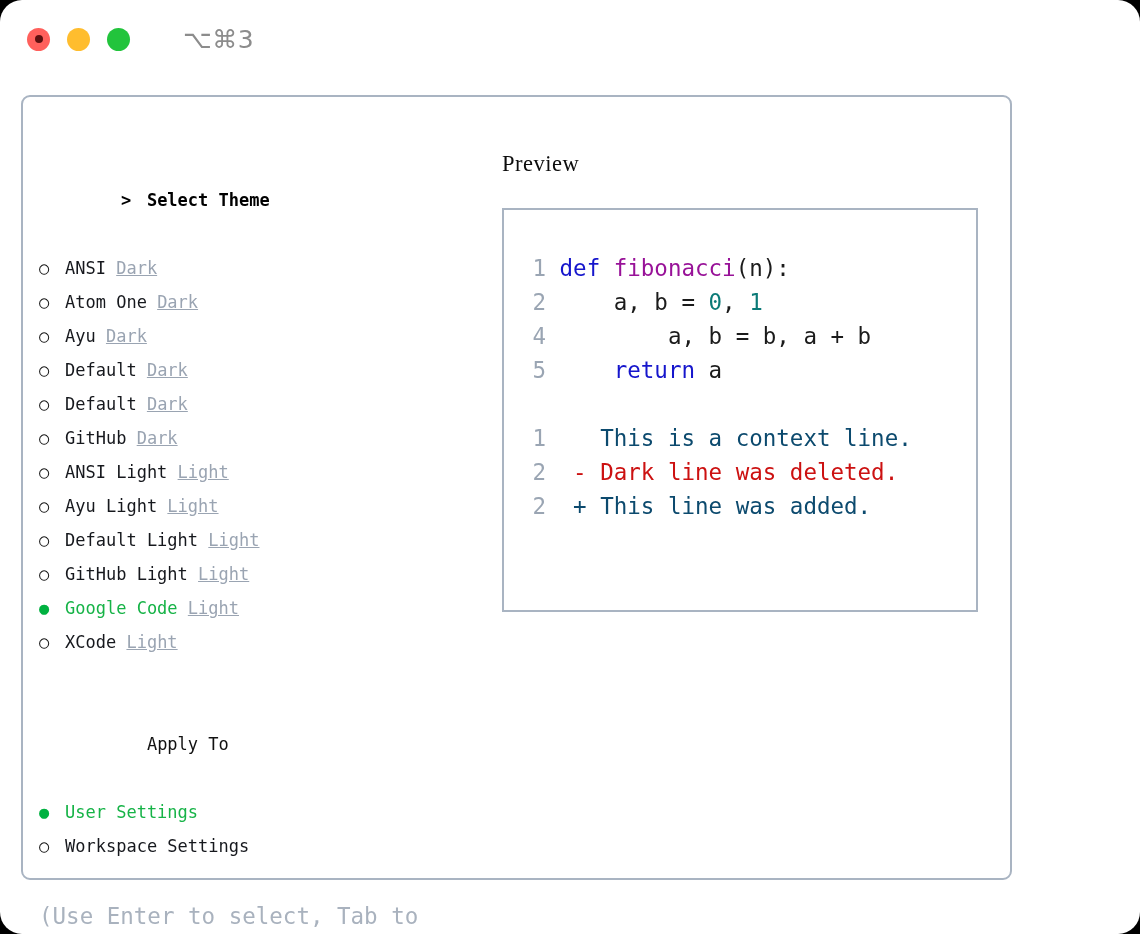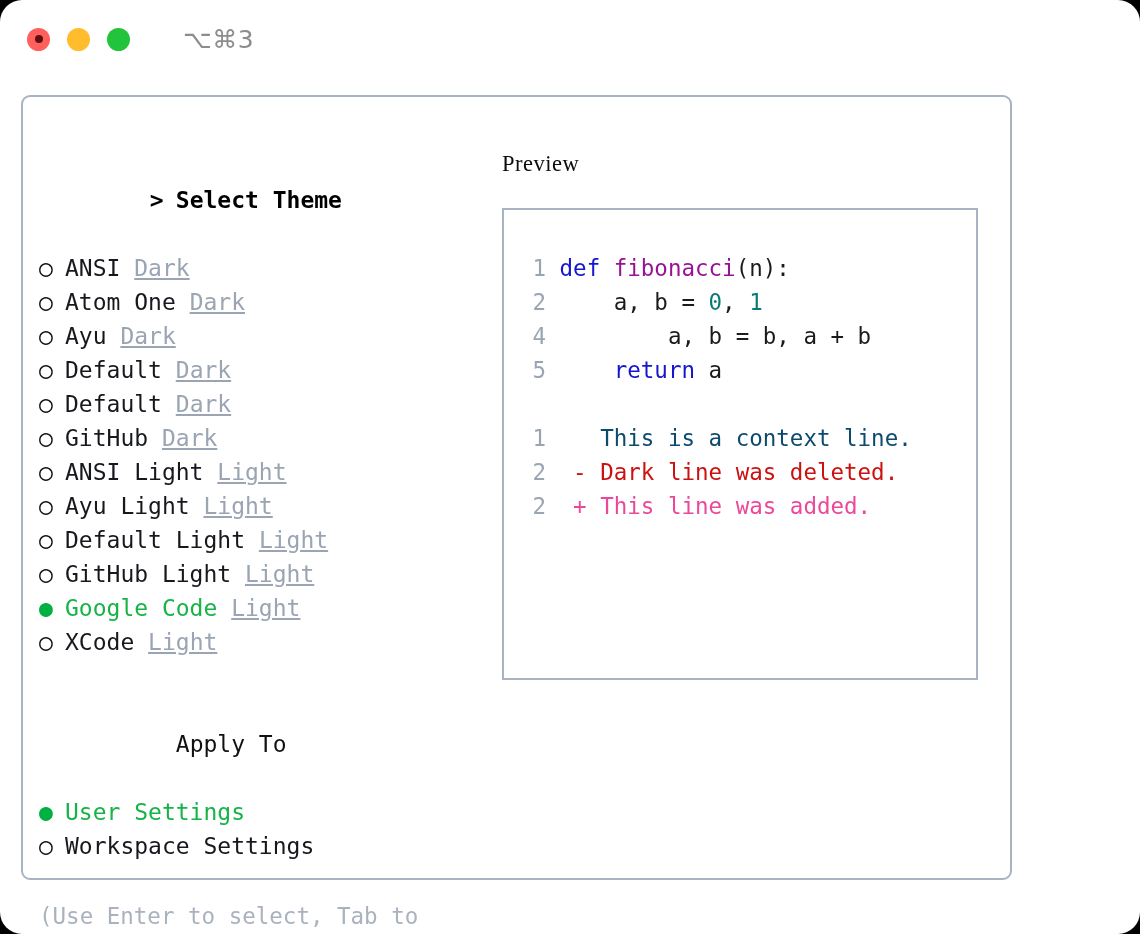--- a/index.html
+++ b/index.html
@@ -80,21 +80,21 @@
   }
 
   
   #theme-column {
     position: absolute;
     left: 16px;
     top: 52px;
     width: 440px;
   }
   .line {
-    font-size: 23px;
+    font-size: 17px;
     line-height: 34px;
     white-space: pre;
     color: #111111;
     letter-spacing: 0px;
   }
   .marker {
     display: inline-block;
     width: 26px;
   }
   .heading {
@@ -127,21 +127,21 @@
     font-size: 22.5px;
     line-height: 30px;
     color: #0d0d0d;
     font-weight: normal;
     letter-spacing: 0.5px;
     font-family: Liberation Serif, serif;
   }
   #preview-box {
     margin-top: 29px;
     width: 476px;
-    height: 472px;
+    height: 404px;
     border: 2px solid #A9B4C2;
     box-sizing: border-box;
     background: #ffffff;
     position: relative;
   }
   #code-area {
     position: absolute;
     left: 12px;
     top: 41px;
     right: 6px;
@@ -157,21 +157,21 @@
     width: 30px;
     text-align: right;
     color: #9AA5B3;
   }
   .kw   { color: #1616CC; }
   .fn   { color: #981298; }
   .num  { color: #0B7A77; }
   .pn   { color: #1b1b1b; }
   .ctx  { color: #0c4a6e; }
   .del  { color: #CC1111; }
-  .add  { color: #ec4899; }
+  .add  { color: #0c4a6e; }
   .gap  { height: 34px; }
 </style>
 </head>
 <body>
 
 <div id="app">
 
   <div id="titlebar">
     <div class="traffic">
       <span class="dot red"></span>

